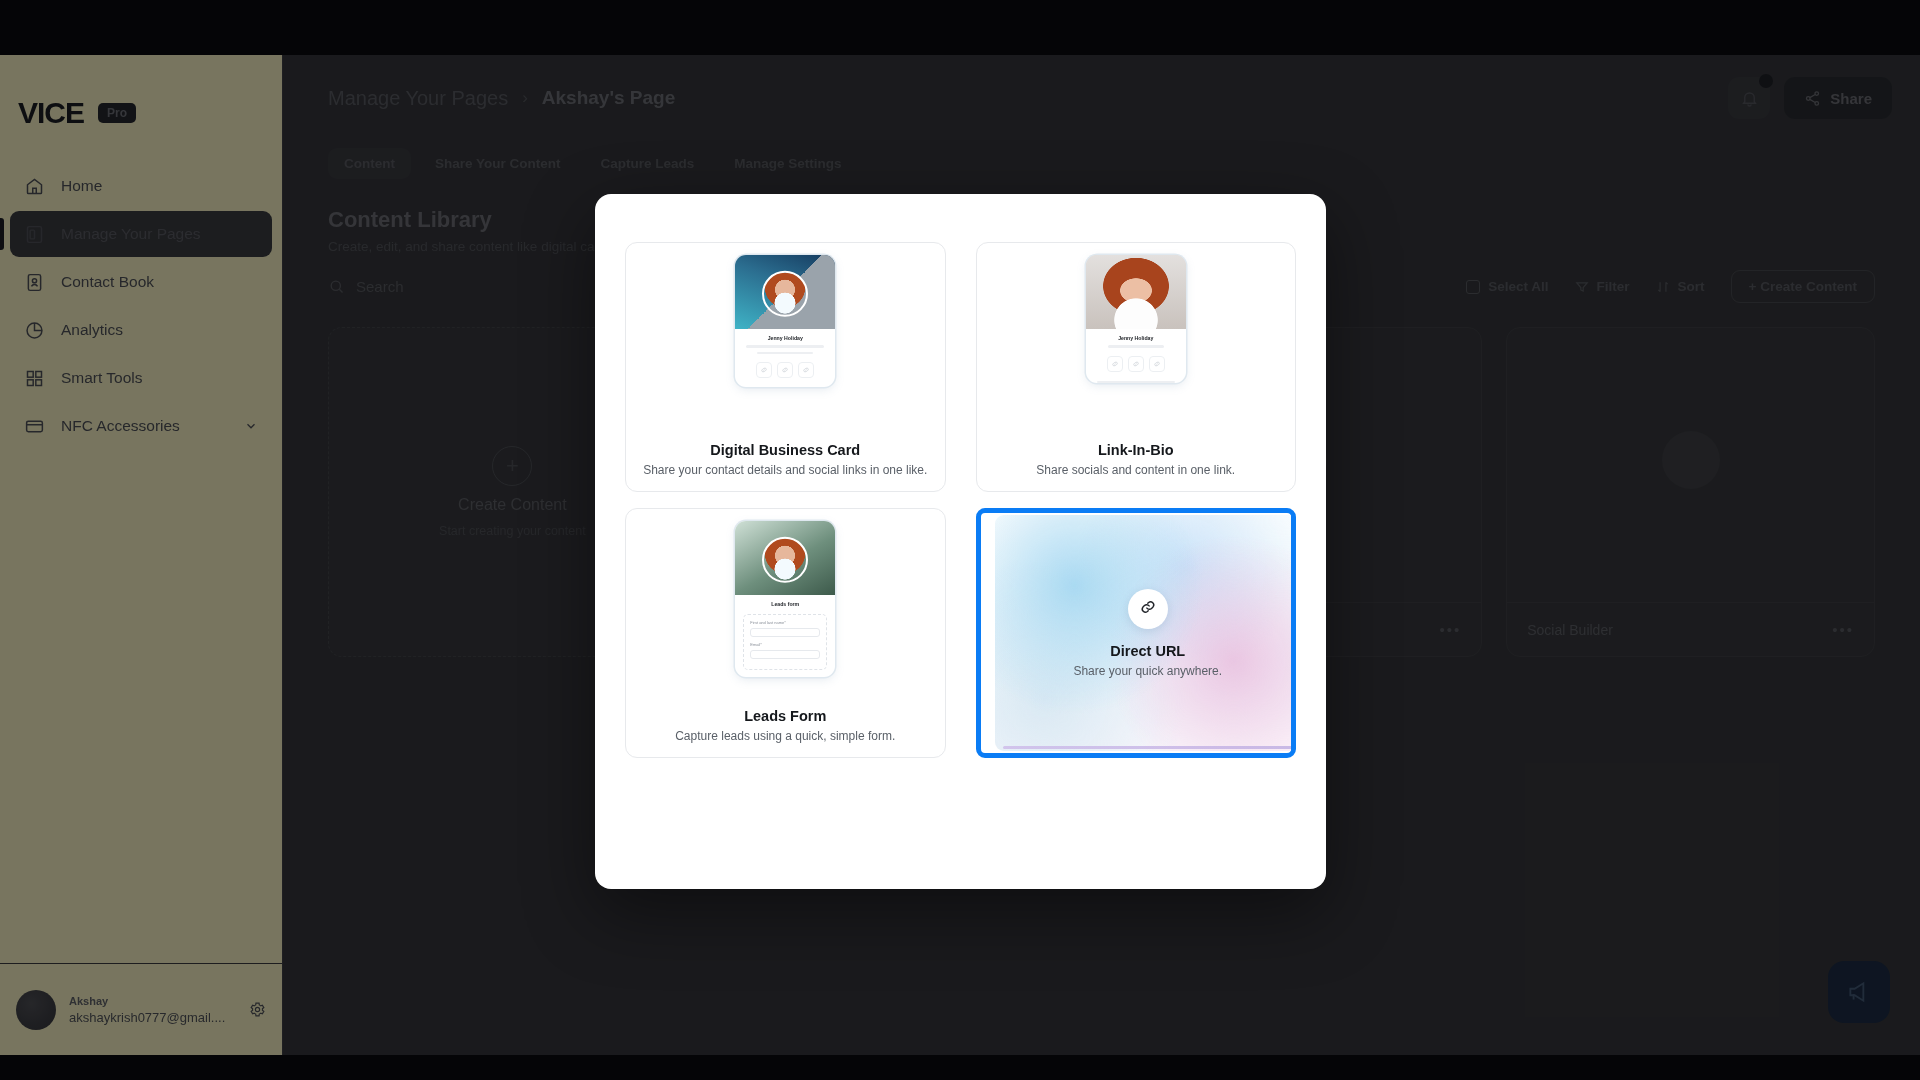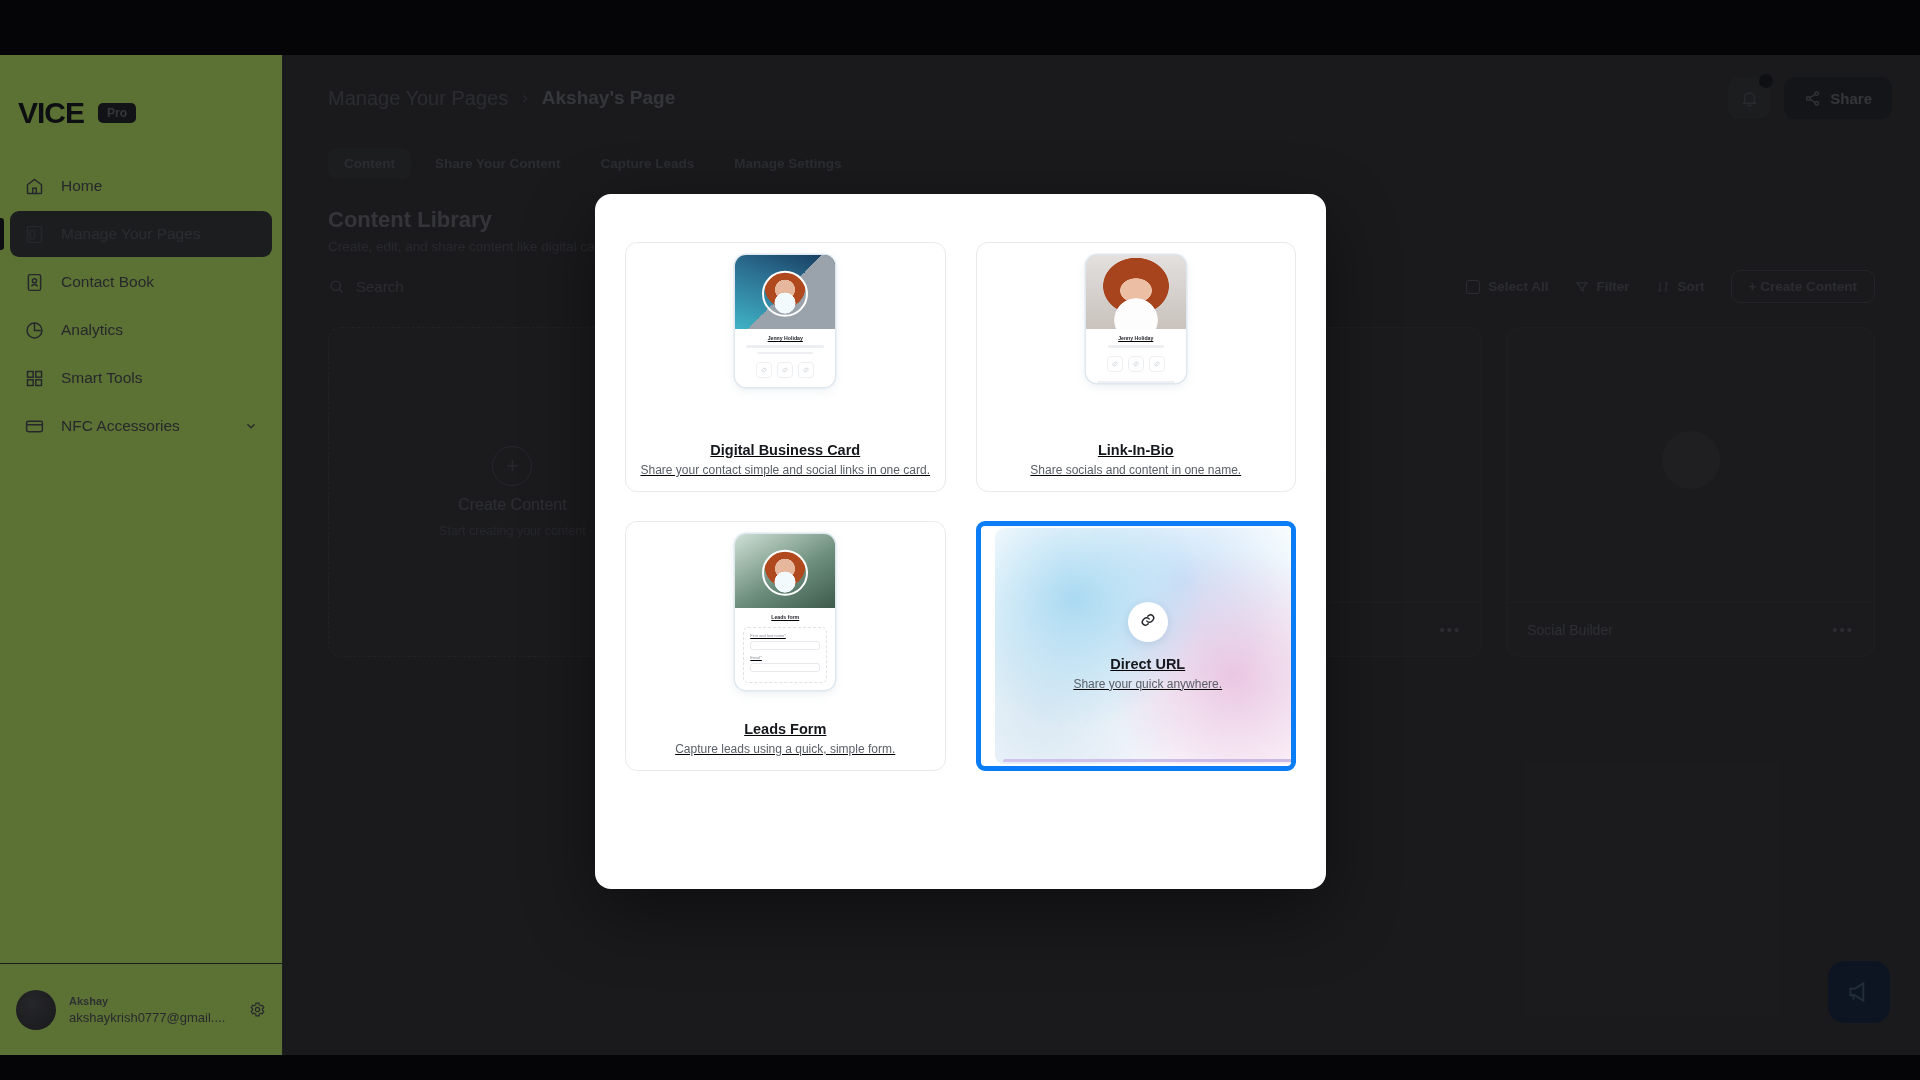--- a/index.html
+++ b/index.html
@@ -20,21 +20,21 @@
   }
   .dim-overlay {
     position: absolute; left: 0; top: 0; width: 1920px; height: 1080px;
     background: rgba(10,10,12,0.55);
     z-index: 40;
   }
 
   
   .sidebar {
     width: 283px; height: 1000px;
-    background: #bef264;
+    background: #fef9c3;
     border-right: 1px solid #3a3b3c;
     position: relative;
     display: flex; flex-direction: column;
   }
   .brand { display: flex; align-items: center; gap: 14px; padding: 30px 0 0 18px; height: 86px; }
   .brand-logo {
     font-size: 30px; font-weight: 800; letter-spacing: -1px;
     color: #121417;
   }
   .brand-pro {
@@ -171,22 +171,21 @@
   .modal-title { font-size: 21.5px; font-weight: 700; color: #15181c; letter-spacing: -0.2px; }
   .close-btn {
     margin-left: auto; width: 26px; height: 26px;
     display: flex; align-items: center; justify-content: center; color: #2b2e33;
   }
   .close-btn svg { width: 17px; height: 17px; }
 
   .options {
     margin-top: 20px;
     display: grid; grid-template-columns: 1fr 1fr;
-    gap: 29px 30px;
-    text-decoration: underline;
+    gap: 16px 30px;
   }
   .opt {
     position: relative;
     border: 1px solid #e7e9ec; border-radius: 12px;
     height: 250px; overflow: hidden;
     display: flex; flex-direction: column; align-items: center;
     background: #fff;
   }
   .opt-preview { flex: 1; width: 100%; display: flex; align-items: flex-start; justify-content: center; overflow: hidden; padding-top: 12px; }
   .opt-label { font-size: 14.5px; font-weight: 700; color: #15181c; }
@@ -524,21 +523,21 @@
               <div class="chip">
                   <svg viewBox="0 0 24 24" fill="none" stroke="currentColor" stroke-width="2">
                     <path d="M10 14a4 4 0 0 0 6 .5l2-2a4 4 0 0 0-5.6-5.6l-1 1"></path>
                     <path d="M14 10a4 4 0 0 0-6-.5l-2 2A4 4 0 0 0 11.6 17l1-1"></path>
                   </svg>
                 </div>
             </div>
           </div>
         </div>
         <div class="opt-label">Digital Business Card</div>
-        <div class="opt-desc">Share your contact simple and social links in one card.</div>
+        <div class="opt-desc">Share your contact details and social links in one like.</div>
       </div>
 
       <div class="opt">
         <div class="opt-preview">
           <div class="phone">
             <div class="phone-photo lib-photo">
                 <div class="face plain"></div>
               </div>
             <div class="phone-name">Jenny Holiday</div>
             <div class="phone-line short"></div>
@@ -559,21 +558,21 @@
                   <svg viewBox="0 0 24 24" fill="none" stroke="currentColor" stroke-width="2">
                     <path d="M10 14a4 4 0 0 0 6 .5l2-2a4 4 0 0 0-5.6-5.6l-1 1"></path>
                     <path d="M14 10a4 4 0 0 0-6-.5l-2 2A4 4 0 0 0 11.6 17l1-1"></path>
                   </svg>
                 </div>
             </div>
             <div class="phone-line"></div>
           </div>
         </div>
         <div class="opt-label">Link-In-Bio</div>
-        <div class="opt-desc">Share socials and content in one name.</div>
+        <div class="opt-desc">Share socials and content in one link.</div>
       </div>
 
       <div class="opt">
         <div class="opt-preview">
           <div class="phone">
             <div class="phone-photo lf-photo">
                 <div class="face big"></div>
               </div>
             <div class="phone-name">Leads form</div>
             <div class="form-box">

